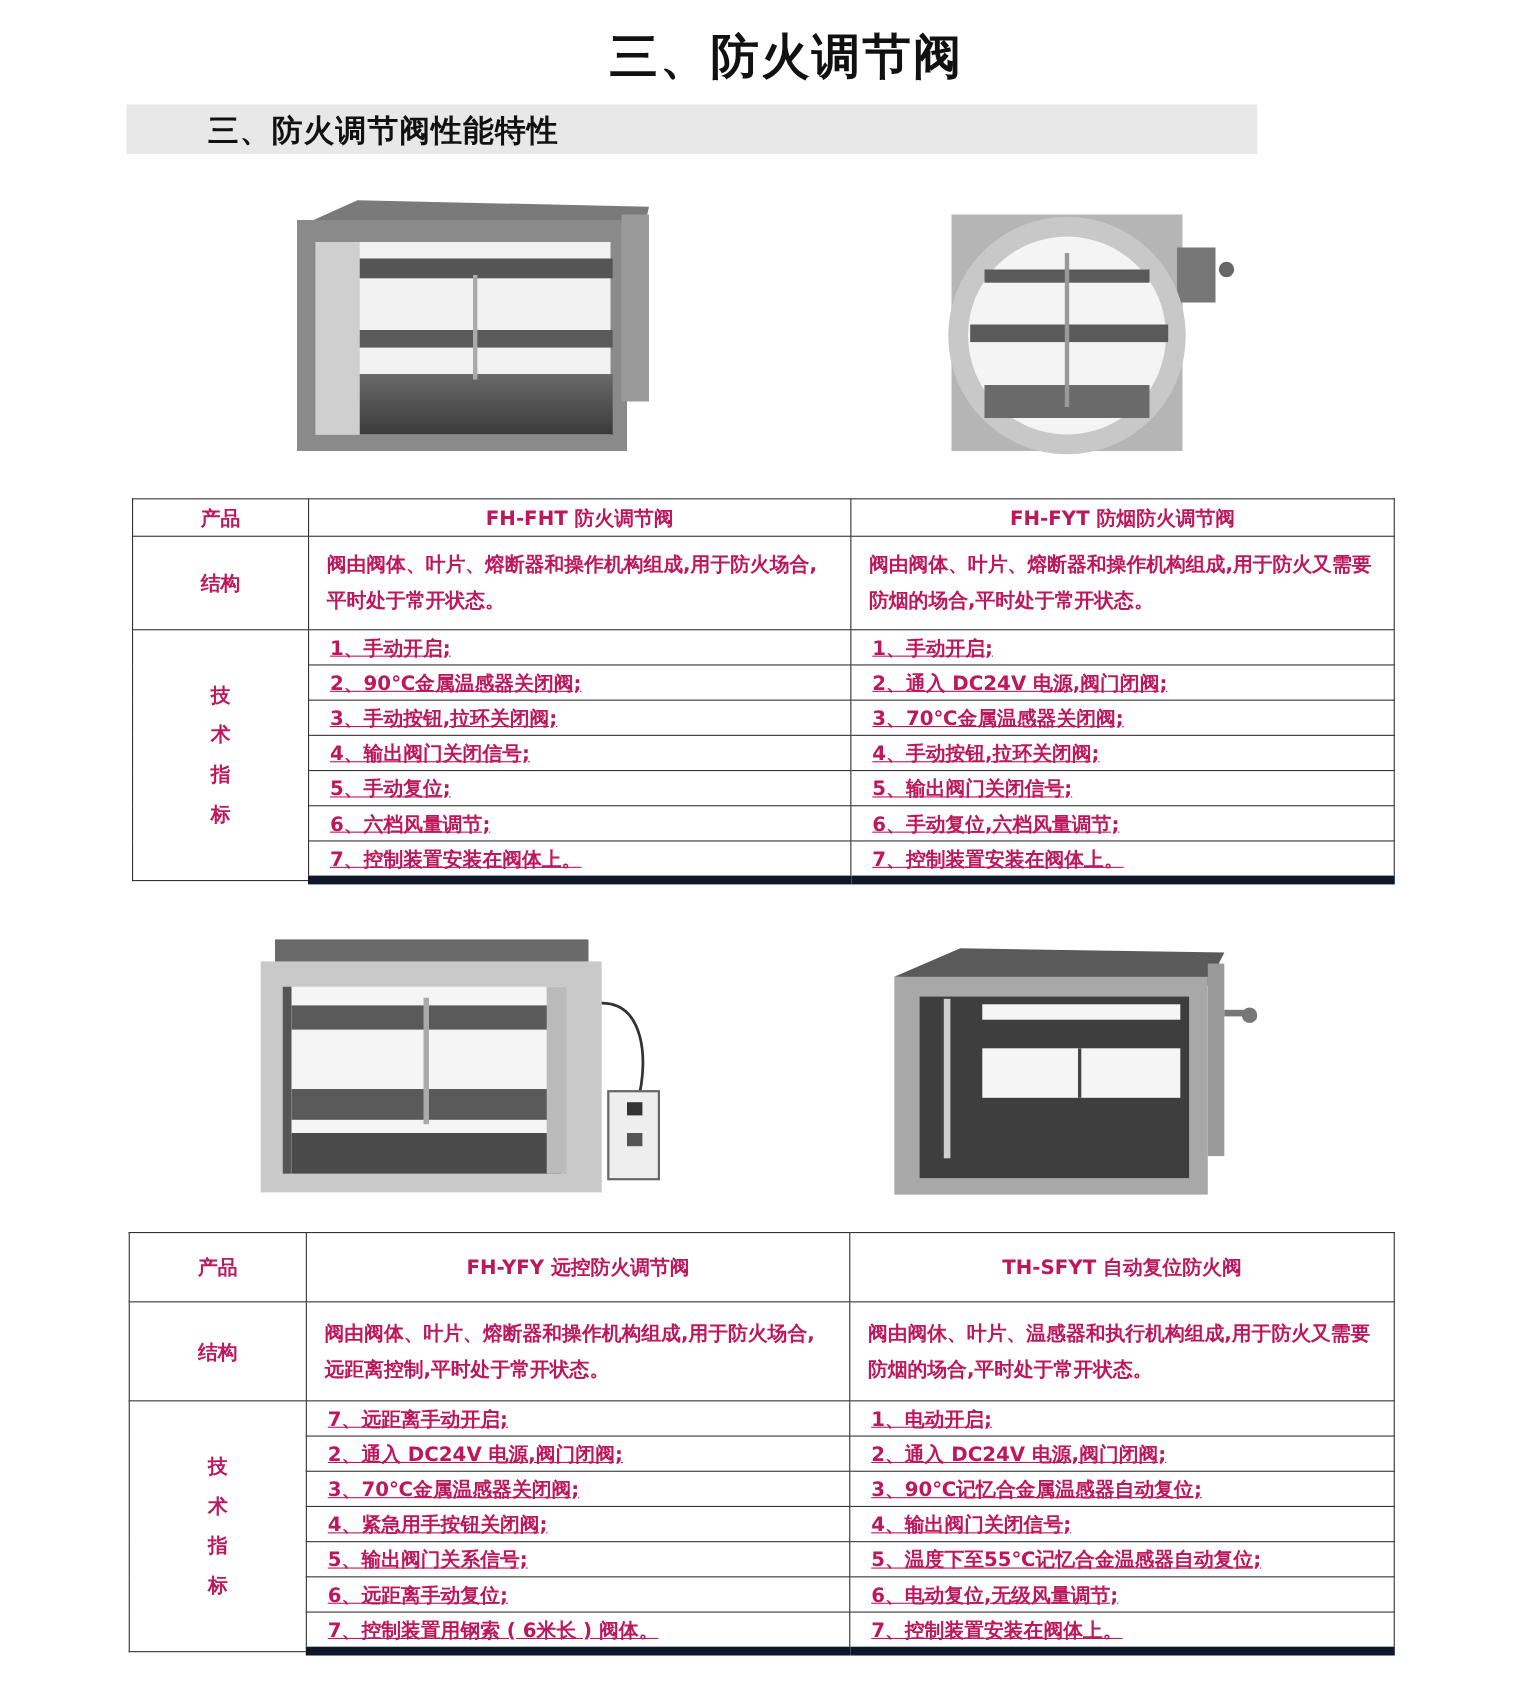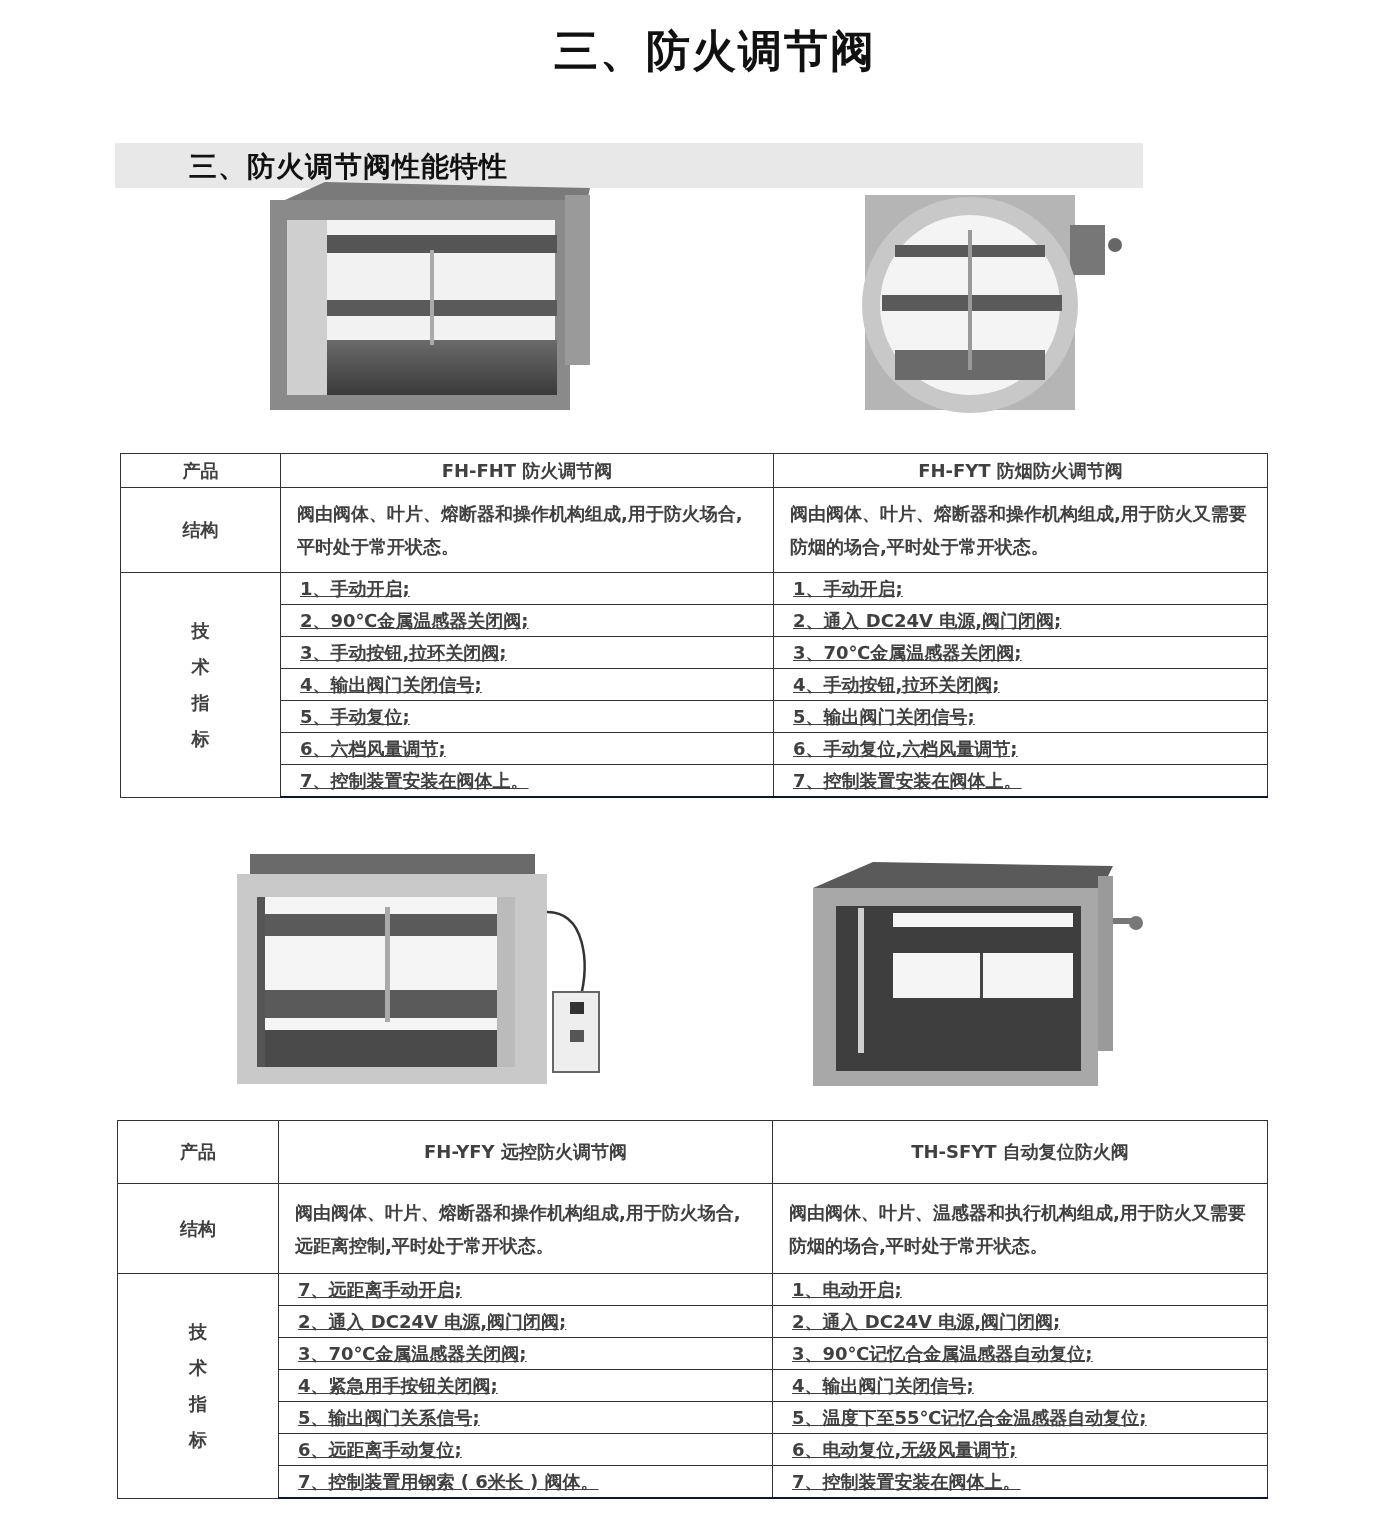--- a/index.html
+++ b/index.html
@@ -7,43 +7,42 @@
     width: 1400px; height: 1540px; position: relative; overflow: hidden;
     font-family: "DejaVu Sans", "Liberation Sans", sans-serif; color: #1a1a1a;
   }
   .page-title {
     position: absolute; left: 0; top: 22px; width: 1430px; text-align: center;
     font-size: 44px; font-weight: bold; letter-spacing: 2px; color: #111;
   }
   .section-bar {
     position: absolute; left: 115px; top: 95px; width: 1028px; height: 45px;
     background: #e8e8e8;
-    margin-top: 48px;
   }
   .section-title {
     position: absolute; left: 74px; top: 5px; font-size: 28px; font-weight: bold; color: #111;
     letter-spacing: 1px;
   }
   .photo { position: absolute; }
   .photo svg { display: block; width: 100%; height: 100%; }
 
   table.spec {
     position: absolute; border-collapse: collapse; table-layout: fixed;
-    font-size: 18px; color: #404040;
+    font-size: 18px; color: #be185d;
   }
   table.spec td {
     border: 1.5px solid #333; padding: 0 6px; vertical-align: middle;
   }
   table.spec .lbl { text-align: center; font-weight: bold; font-size: 18px; }
   table.spec .hdr-cell { text-align: center; font-weight: bold; font-size: 18px; margin-top: 32px; }
   table.spec .struct { line-height: 33px; font-weight: bold; padding: 4px 16px; }
   table.spec .item { height: 31px; font-weight: bold; padding-left: 19px; text-decoration: underline; }
   .vert { display: flex; flex-direction: column; align-items: center; gap: 12px; }
   .vert span { display: block; font-weight: bold; }
-  table.spec tr.outer-bottom td { border-bottom: 2px solid #0f172a; margin-left: 48px; }
+  table.spec tr.outer-bottom td { border-bottom: 8px solid #0f172a; margin-left: 48px; }
 </style>
 </head>
 <body>
 
 <div class="page-title">三、防火调节阀</div>
 
 <div class="section-bar">
   <div class="section-title">三、防火调节阀性能特性</div>
 </div>
 

